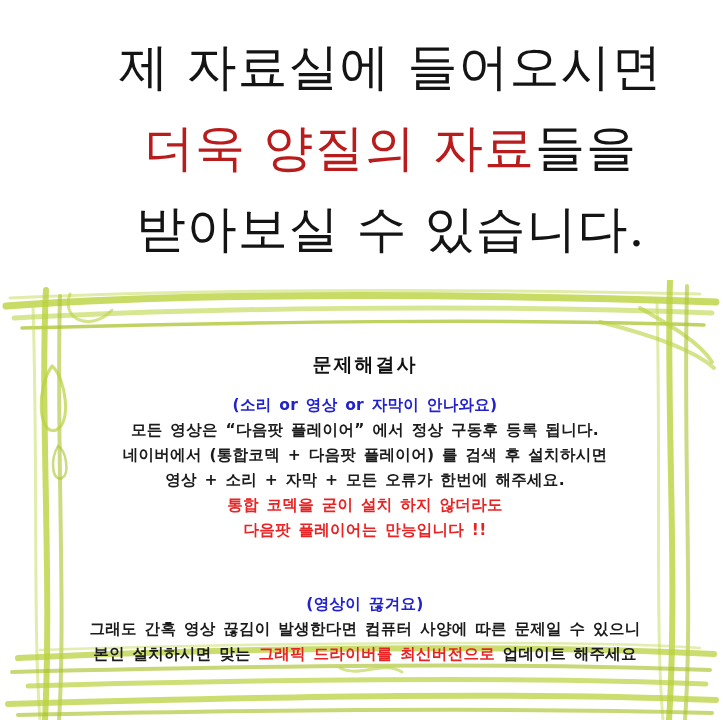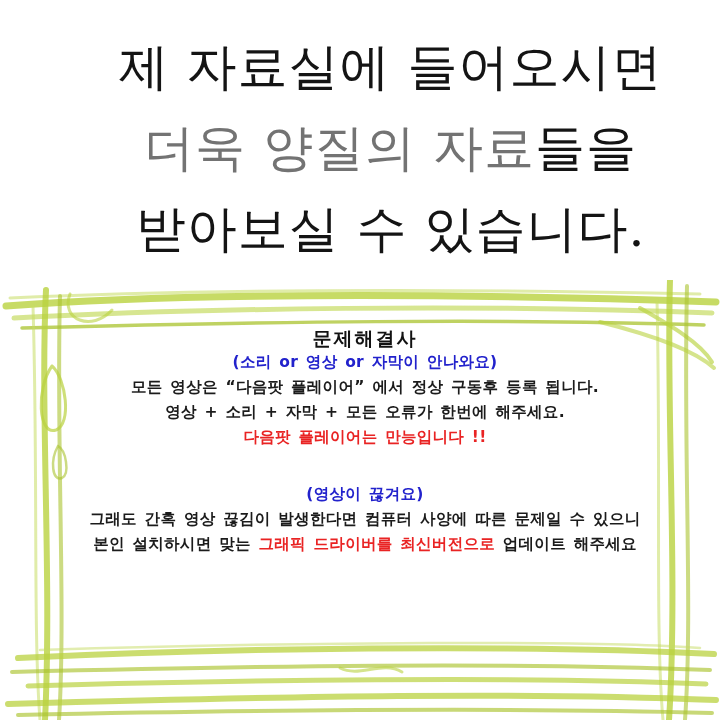--- a/index.html
+++ b/index.html
@@ -18,44 +18,44 @@
     font-family:"DejaVu Serif", serif;
     color:#141414;
     padding-left:29px;
   }
   .header .hline{
     height:81px;line-height:81px;
     font-size:50px;
     letter-spacing:1px;
     white-space:nowrap;
   }
-  .header .hl-blue{color:#737373;}
+  .header .hl-blue{color:#b91c1c;}
   .header .hl-black{color:#141414;margin-top:16px;}
 
   
   .frame-svg{position:absolute;top:280px;left:0;}
 
   
   .notice{
-    position:absolute;top:326px;left:80px;width:570px;
+    position:absolute;top:352px;left:80px;width:570px;
     text-align:center;
     font-weight:bold;
     color:#1b1b1b;
     z-index:2;
   }
   .notice .ntitle{
     font-size:19px;line-height:24px;
     letter-spacing:2px;color:#121212;
   }
   .notice .nline{
     font-size:15.5px;line-height:25px;
     letter-spacing:.3px;word-spacing:2px;
     white-space:nowrap;
   }
-  .notice .blue{color:#2222cc;}
+  .notice .blue{color:#2222cc;margin-top:17px;}
   .notice .red{color:#e92323;}
   .notice .gap{height:32px;}
 </style>
 </head>
 <body>
 
 <div class="canvas">
 
   <div class="header">
     <div class="hline">제 자료실에 들어오시면</div>
@@ -89,21 +89,23 @@
     <path d="M340,388 C360,398 382,380 402,392" stroke="#b9d23f" stroke-width="3" stroke-linecap="round" opacity="0.6"></path>
     <path d="M28,406 C230,400 530,396 706,404" stroke="#b9d23f" stroke-width="5" stroke-linecap="round" opacity="0.7"></path>
     <path d="M8,424 C300,416 520,412 716,420" stroke="#b9d23f" stroke-width="6" stroke-linecap="round" opacity="0.75"></path>
     <path d="M18,435 C260,430 500,427 712,433" stroke="#aac32e" stroke-width="4" stroke-linecap="round" opacity="0.65"></path>
   </svg>
 
   <div class="notice">
     <div class="ntitle">문제해결사</div>
     <div class="nline blue">(소리 or 영상 or 자막이 안나와요)</div>
     <div class="nline">모든 영상은  “다음팟 플레이어”  에서 정상 구동후 등록 됩니다.</div>
+    <div class="nline">네이버에서 (통합코덱 + 다음팟 플레이어) 를 검색 후 설치하시면</div>
     <div class="nline">영상 + 소리 + 자막 + 모든 오류가 한번에 해주세요.</div>
+    <div class="nline red">통합 코덱을 굳이 설치 하지 않더라도</div>
     <div class="nline red">다음팟 플레이어는 만능입니다 !!</div>
     <div class="gap"></div>
     <div class="nline blue">(영상이 끊겨요)</div>
     <div class="nline">그래도 간혹 영상 끊김이 발생한다면 컴퓨터 사양에 따른 문제일 수 있으니</div>
     <div class="nline"><span>본인 설치하시면 맞는 </span><span class="red">그래픽 드라이버를 최신버전으로</span><span> 업데이트 해주세요</span></div>
   </div>
 
 </div>
 
 </body></html>

